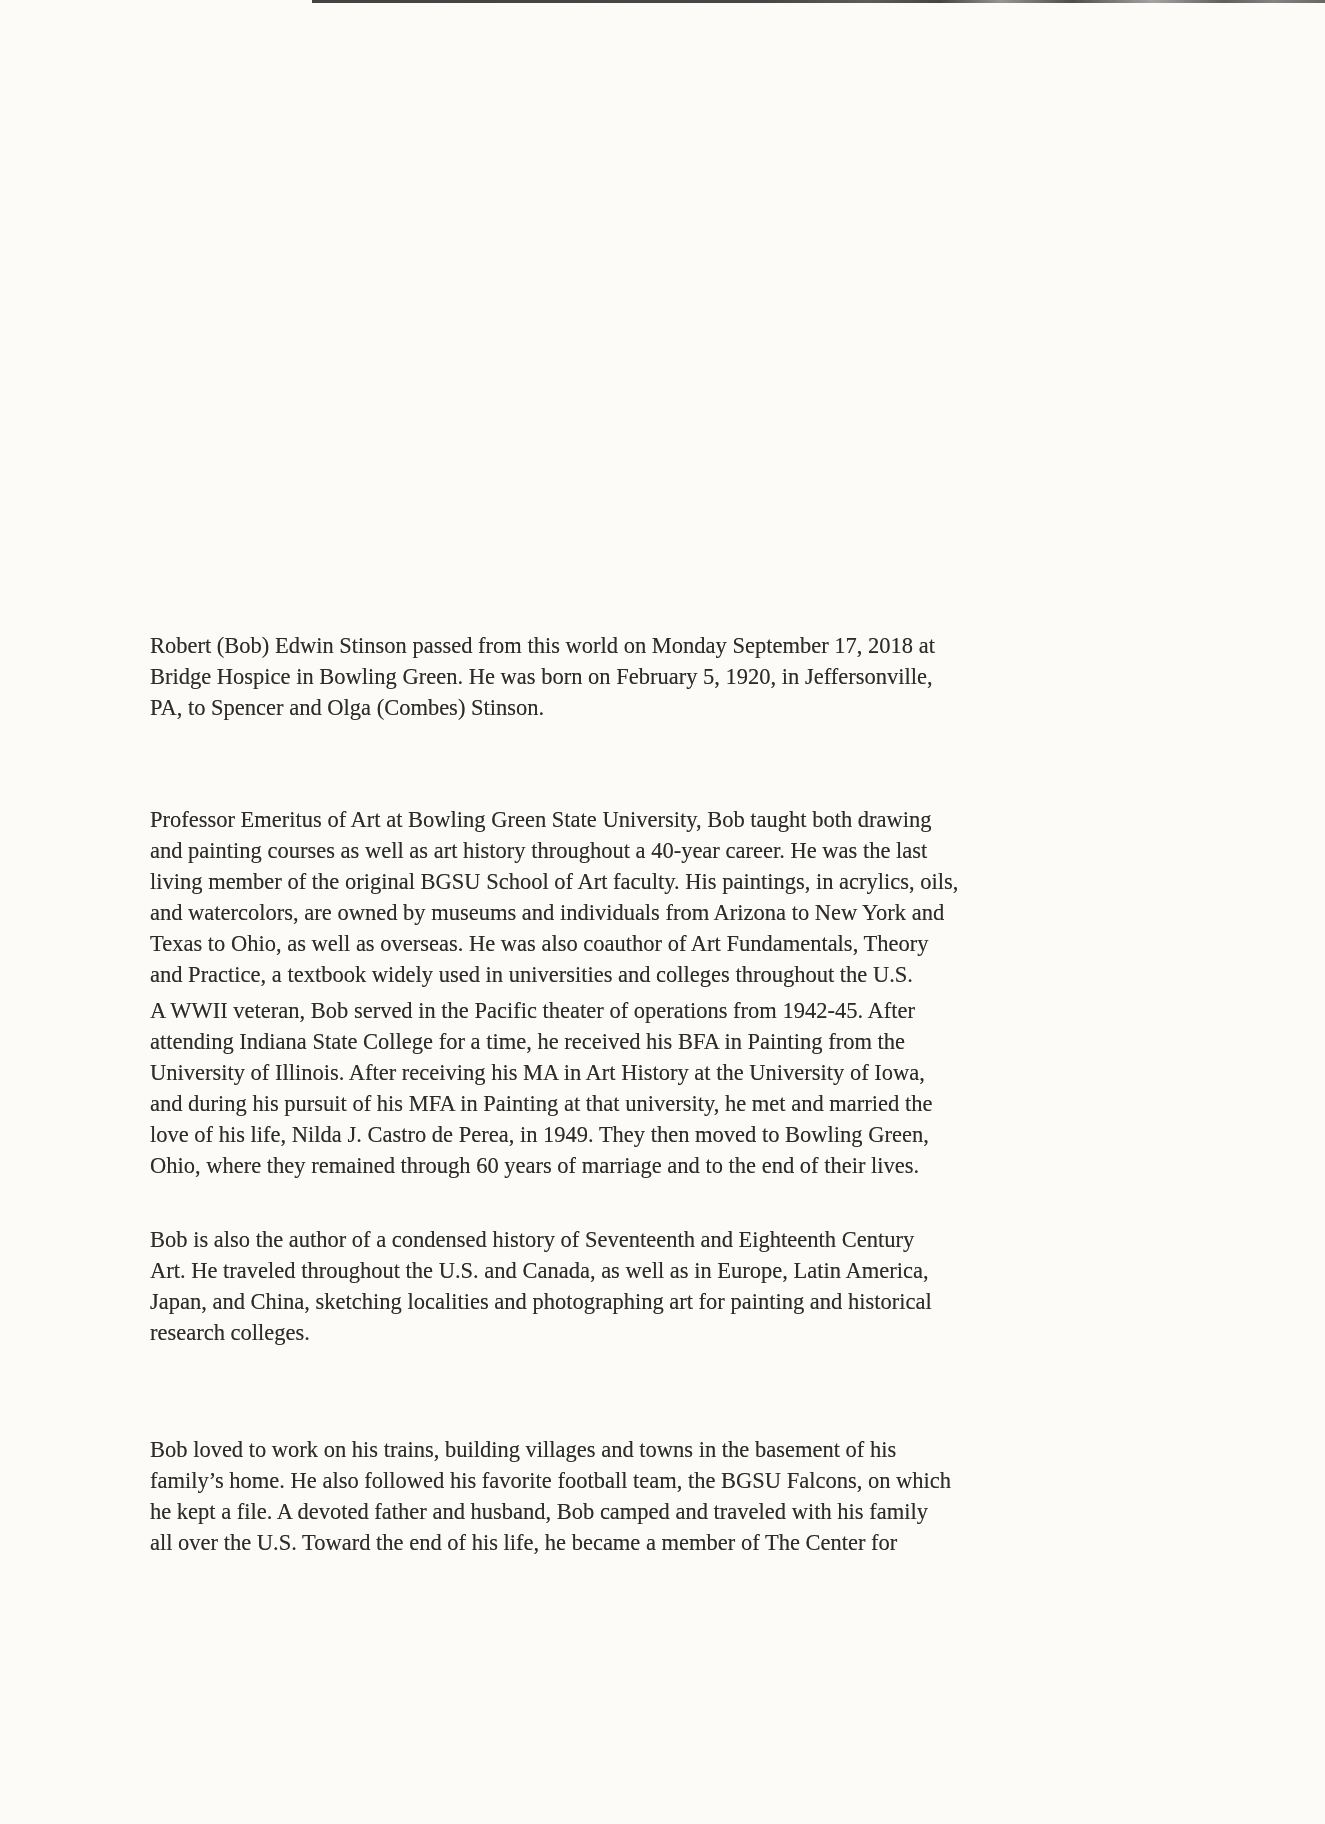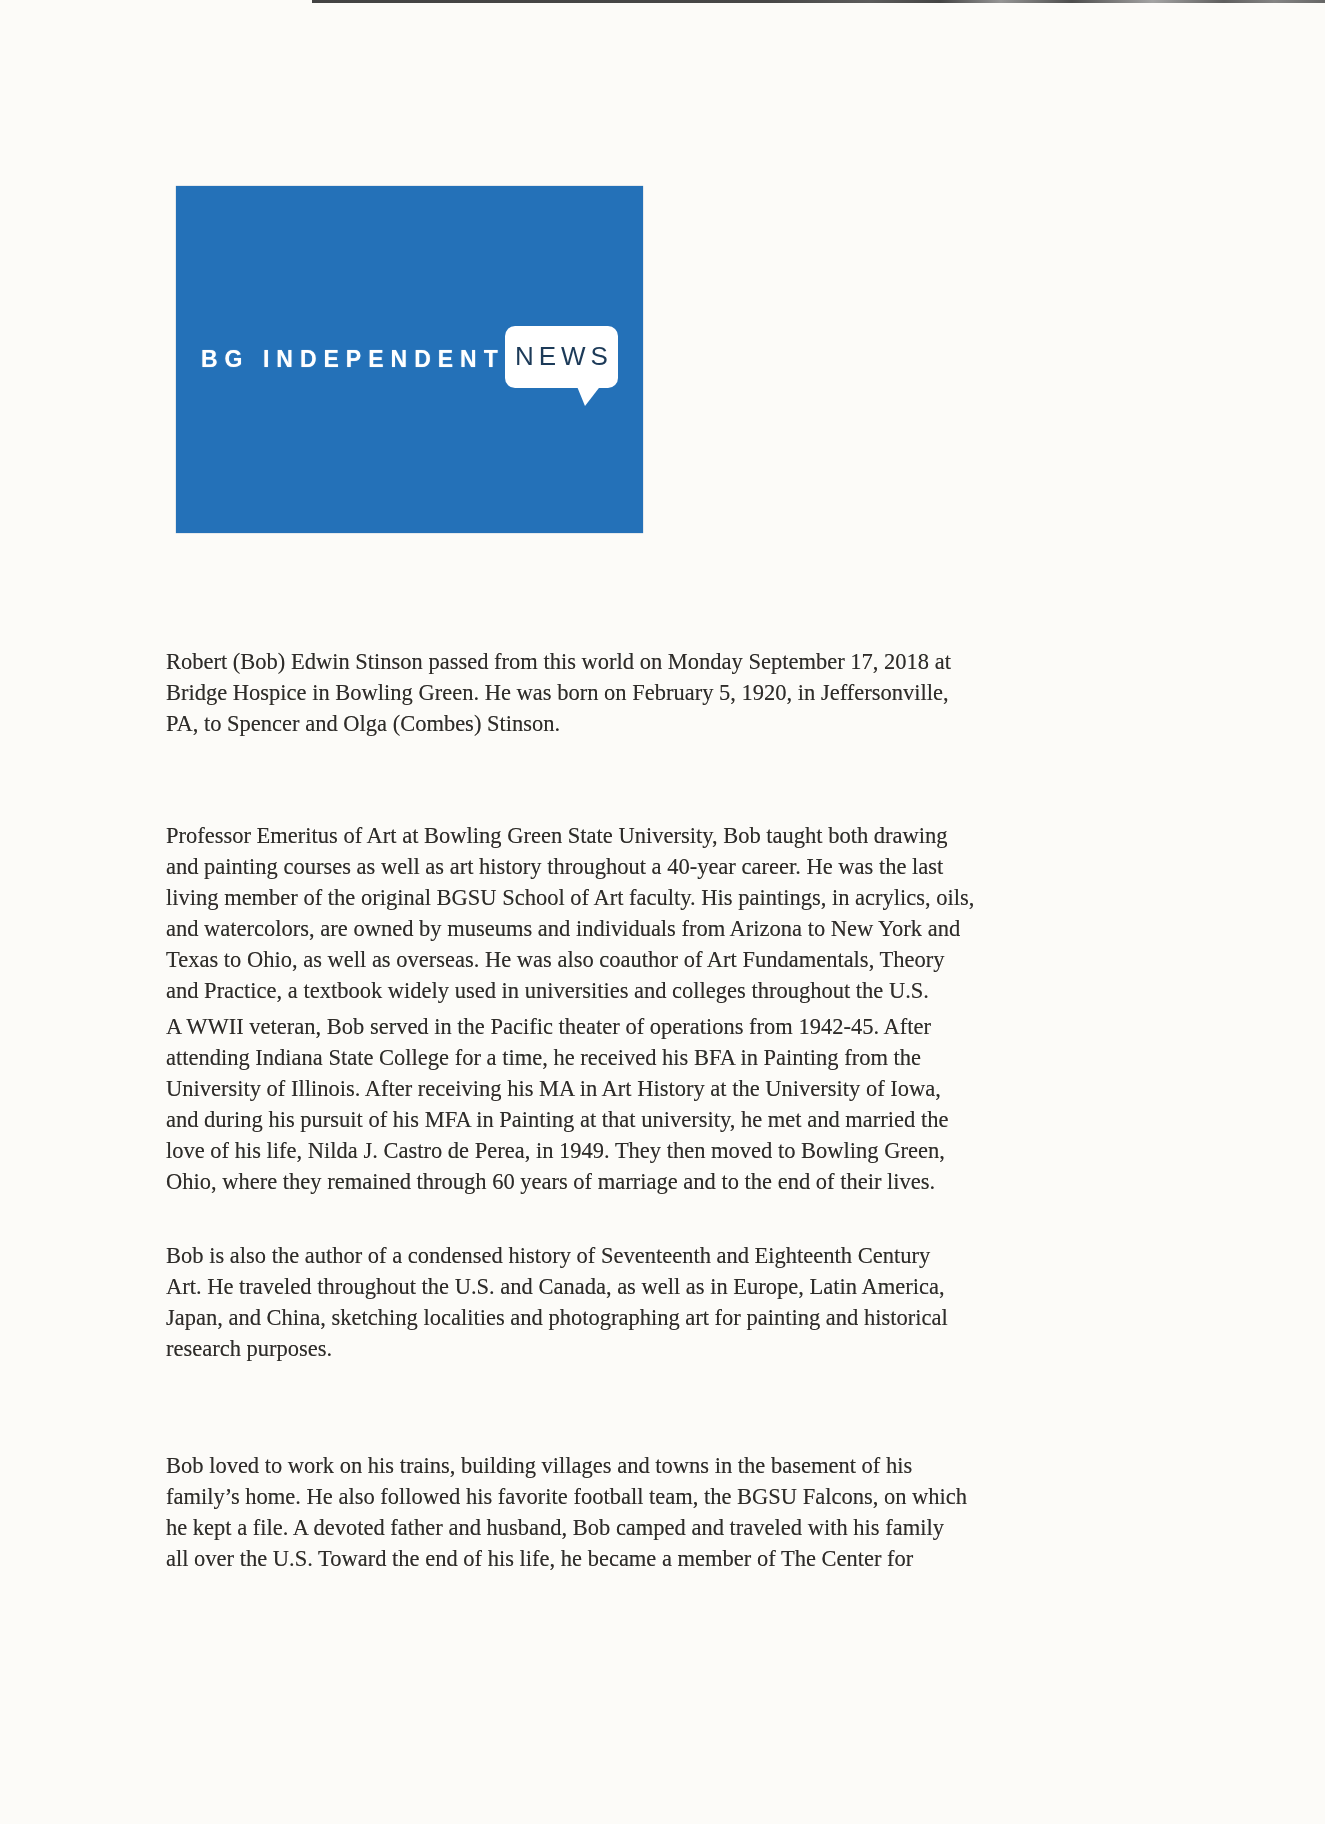--- a/index.html
+++ b/index.html
@@ -80,66 +80,60 @@
     font-size: 26px;
     letter-spacing: 5px;
     color: #1c3a58;
     margin-left: 5px; 
   }
   
   .para {
     position: absolute;
     left: 150px;
     width: 890px;
-    margin: 16px;
+    margin: 0;
     font-size: 22.5px;
     line-height: 31px;
     color: #2e2c29;
     white-space: pre-line;
     text-shadow: 0 0 0.5px rgba(40, 38, 35, 0.45);
   }
   .p1 { top: 630px; }
   .p2 { top: 804px; }
   .p3 { top: 995px; }
   .p4 { top: 1224px; }
   .p5 { top: 1434px; }
 </style>
 </head>
 <body>
 
 <div class="sheet">
 
   <div class="scan-line"></div>
 
-  <div class="logo">
-    <span class="brand">BG INDEPENDENT</span>
-    <span class="bubble">
-      <span class="bubble-text">NEWS</span>
-    </span>
-  </div>
 
   <div>
     <p class="para p1">Robert (Bob) Edwin Stinson passed from this world on Monday September 17, 2018 at
 Bridge Hospice in Bowling Green. He was born on February 5, 1920, in Jeffersonville,
 PA, to Spencer and Olga (Combes) Stinson.</p>
     <p class="para p2">Professor Emeritus of Art at Bowling Green State University, Bob taught both drawing
 and painting courses as well as art history throughout a 40-year career. He was the last
 living member of the original BGSU School of Art faculty. His paintings, in acrylics, oils,
 and watercolors, are owned by museums and individuals from Arizona to New York and
 Texas to Ohio, as well as overseas. He was also coauthor of Art Fundamentals, Theory
 and Practice, a textbook widely used in universities and colleges throughout the U.S.</p>
     <p class="para p3">A WWII veteran, Bob served in the Pacific theater of operations from 1942-45. After
 attending Indiana State College for a time, he received his BFA in Painting from the
 University of Illinois. After receiving his MA in Art History at the University of Iowa,
 and during his pursuit of his MFA in Painting at that university, he met and married the
 love of his life, Nilda J. Castro de Perea, in 1949. They then moved to Bowling Green,
 Ohio, where they remained through 60 years of marriage and to the end of their lives.</p>
     <p class="para p4">Bob is also the author of a condensed history of Seventeenth and Eighteenth Century
 Art. He traveled throughout the U.S. and Canada, as well as in Europe, Latin America,
 Japan, and China, sketching localities and photographing art for painting and historical
-research purposes.</p>
+research colleges.</p>
     <p class="para p5">Bob loved to work on his trains, building villages and towns in the basement of his
 family’s home. He also followed his favorite football team, the BGSU Falcons, on which
 he kept a file. A devoted father and husband, Bob camped and traveled with his family
 all over the U.S. Toward the end of his life, he became a member of The Center for</p>
   </div>
 
 </div>
 
 </body></html>

